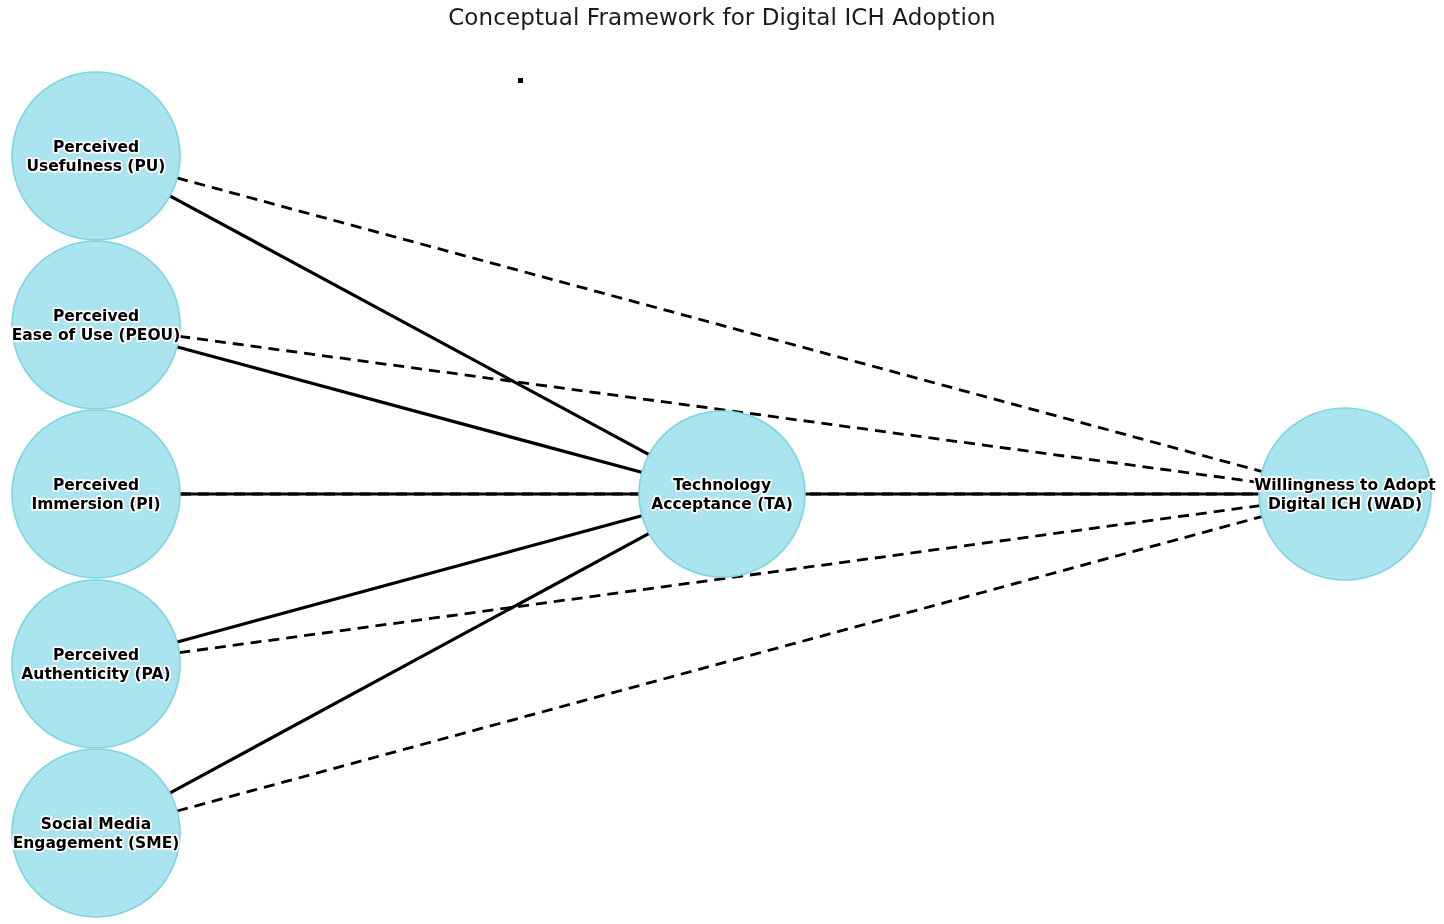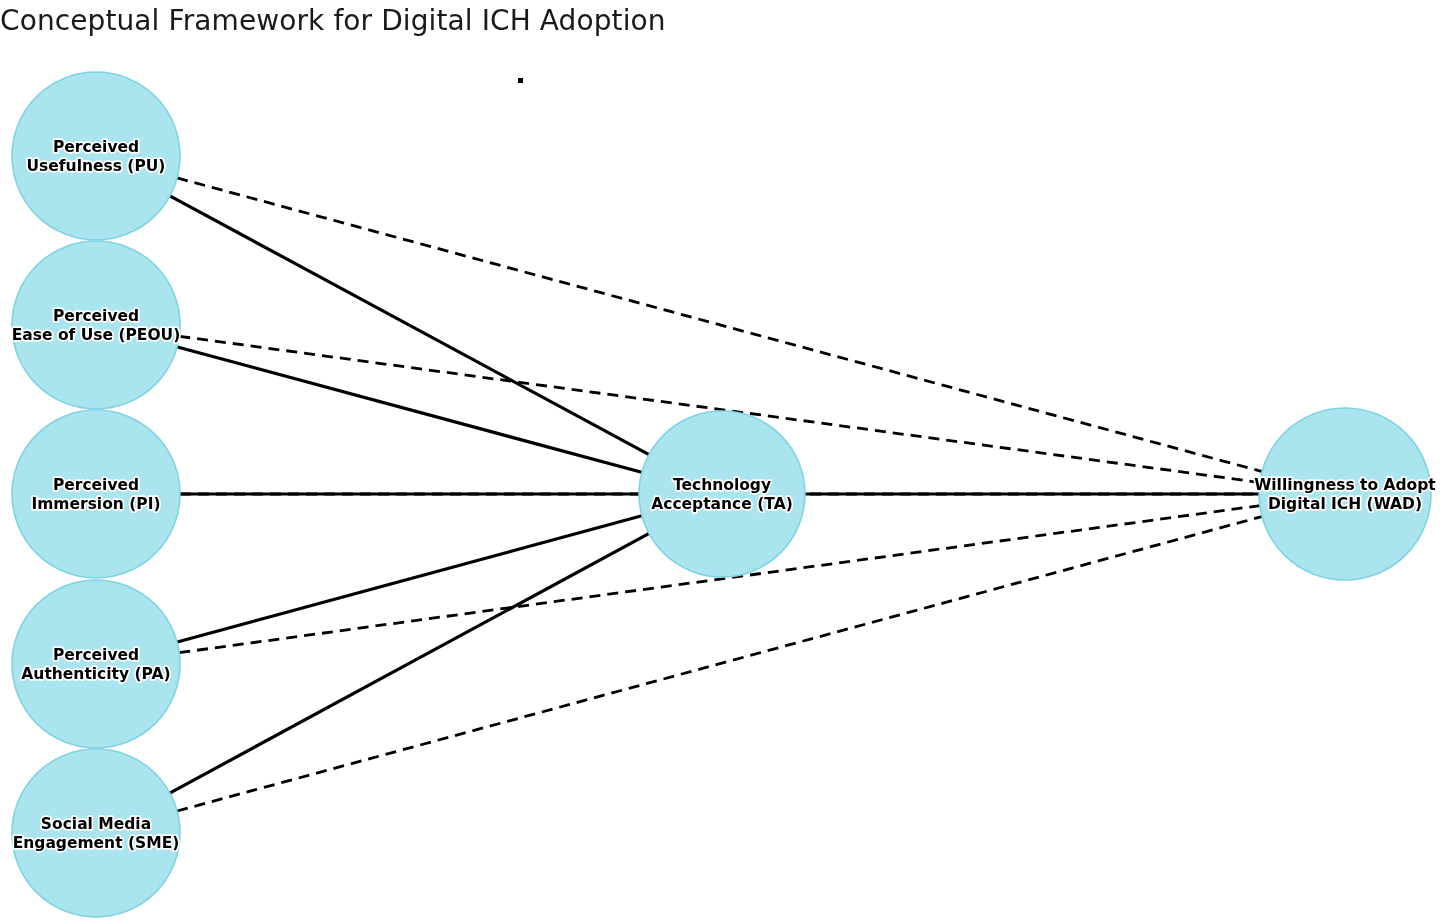--- a/index.html
+++ b/index.html
@@ -17,22 +17,23 @@
     position: relative;
     width: 1444px;
     height: 924px;
     background: #ffffff;
   }
   #diagram-title {
     position: absolute;
     left: 0;
     top: 4px;
     width: 1444px;
+    text-align: center;
     font-family: "DejaVu Sans", sans-serif;
-    font-size: 28px;
+    font-size: 23px;
     font-weight: 400;
     color: #1a1a1a;
     letter-spacing: 0.1px;
   }
   svg#graph {
     position: absolute;
     left: 0;
     top: 0;
     width: 1444px;
     height: 924px;

